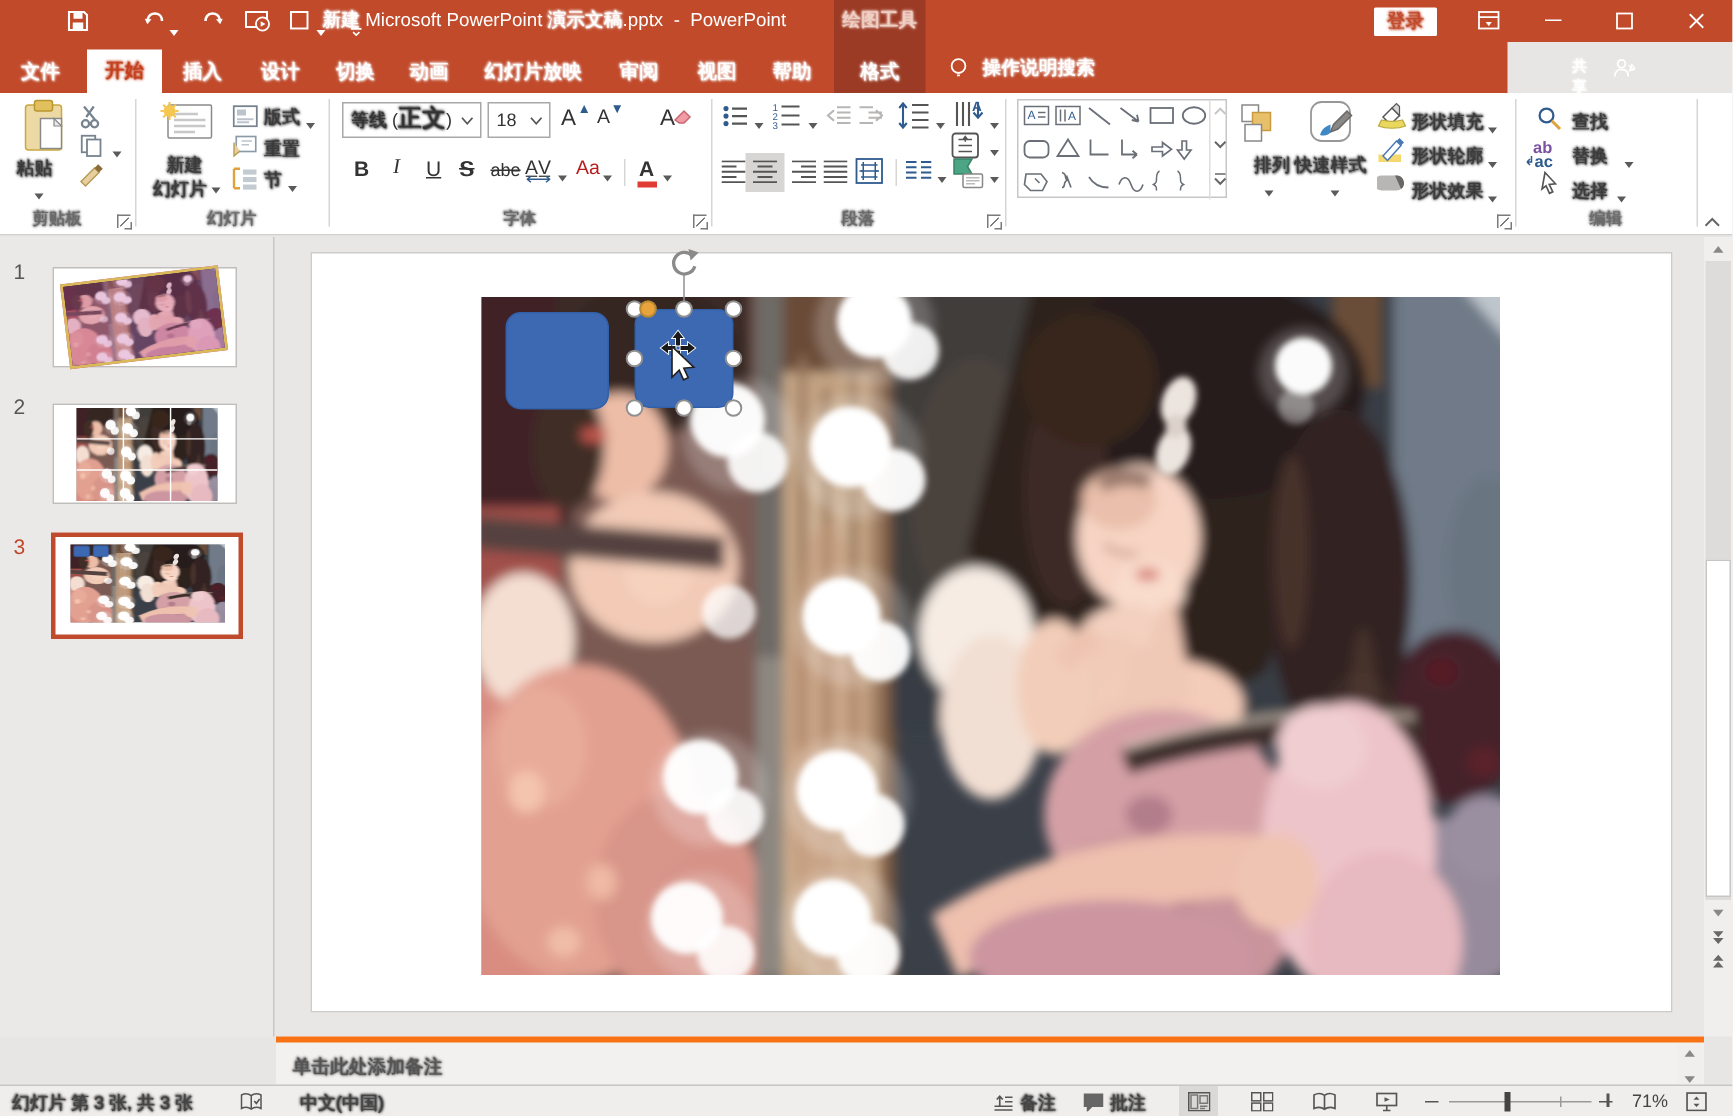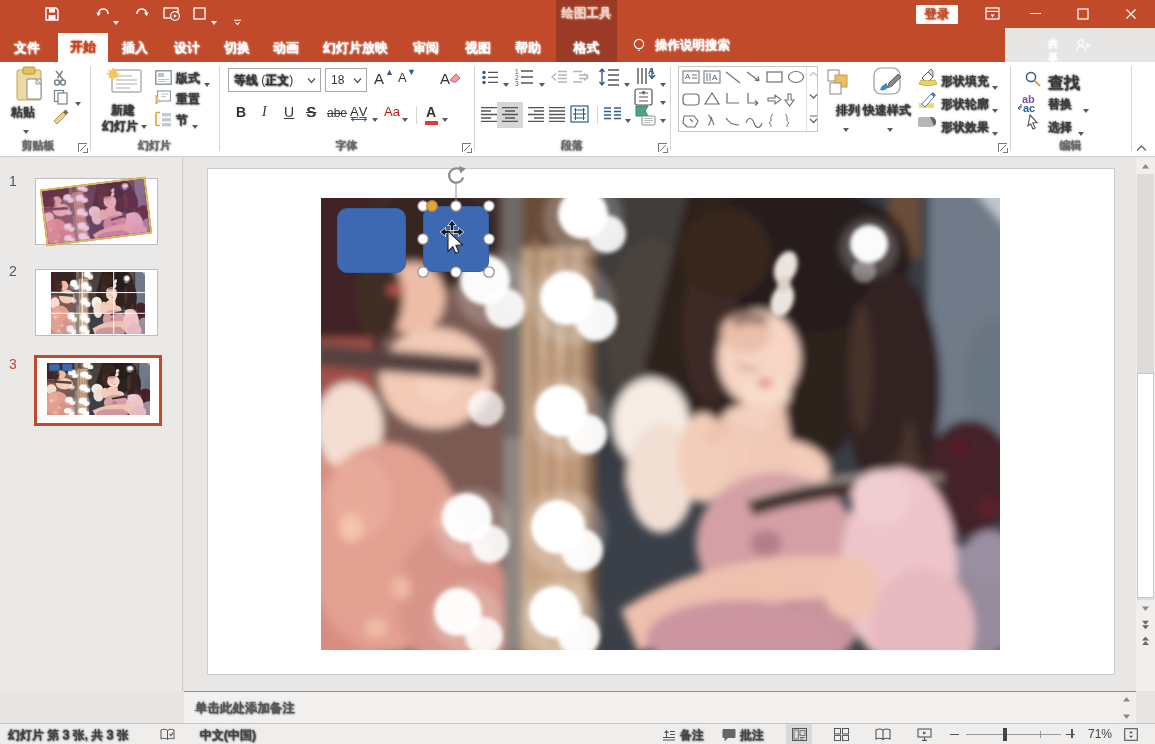--- a/index.html
+++ b/index.html
@@ -5,21 +5,21 @@
 html,body{width:1155px;height:744px;overflow:hidden}
 body{font-family:"Liberation Sans",sans-serif;position:relative;background:#E8E6E4}
 .c{text-shadow:0 0 1px currentColor,0 0 2.5px currentColor,.5px .5px 1.5px currentColor,-.5px -.5px 1.5px currentColor}
 .abs{position:absolute}
 #title{position:absolute;left:0;top:0;width:1155px;height:28px;background:#C14A2B;color:#fff}
 #tabs{position:absolute;left:0;top:28px;width:1005px;height:34px;background:#C14A2B;color:#fff}
 #ribbon{position:absolute;left:0;top:62px;width:1155px;height:95px;background:#fff;border-bottom:1px solid #d2d0ce;color:#3b3b3b}
 #work{position:absolute;left:0;top:158px;width:1155px;height:533px;background:#E9E7E5}
 #thumbs{position:absolute;left:0;top:0;width:183px;height:533px;background:#EBE9E7;border-right:1px solid #c8c6c4}
 #canvas{position:absolute;left:207px;top:10px;width:908px;height:507px;background:#fff;border:1px solid #ccc}
-#notes{position:absolute;left:184px;top:691px;width:952px;height:32px;background:#F3F1F0;border-top:1px solid #f97316;color:#555}
+#notes{position:absolute;left:184px;top:691px;width:952px;height:32px;background:#F3F1F0;border-top:4px solid #f97316;color:#555}
 #status{position:absolute;left:0;top:723px;width:1155px;height:21px;background:#F0EEEC;border-top:1px solid #c8c6c4;color:#444;font-size:12px}
 .tab{position:absolute;top:6px;font-size:13px;line-height:28px;text-align:center}
 .vsep{position:absolute;top:4px;bottom:5px;width:1px;background:#d8d6d4}
 .glabel{position:absolute;font-size:11px;color:#696969;text-align:center;bottom:3px}
 .dlaunch{position:absolute;width:9px;height:9px;border-left:1.2px solid #7a7a7a;border-top:1.2px solid #7a7a7a}.dlaunch:before{content:"";position:absolute;left:1px;top:1px;width:6px;height:6px;background:linear-gradient(135deg,transparent 44%,#7a7a7a 45%,#7a7a7a 55%,transparent 56%)}.dlaunch:after{content:"";position:absolute;right:-1px;bottom:-1px;width:4px;height:4px;border-right:1.2px solid #7a7a7a;border-bottom:1.2px solid #7a7a7a}
 .dd{display:inline-block;width:0;height:0;border-left:3px solid transparent;border-right:3px solid transparent;border-top:4px solid #5a5a5a;vertical-align:middle}
 .combo{position:absolute;border:1px solid #aaa8a6;background:#fff;font-size:12px;color:#333;line-height:20px;padding-left:5px}
 </style></head>
 <body>
 <div id="title">
@@ -42,20 +42,21 @@
       <circle cx="12" cy="10" r="4.4" fill="#C14A2B" stroke="#fff" stroke-width="1.2"></circle>
       <path d="M10.8 8.2 L14 10 L10.8 11.8Z" fill="#fff"></path>
     </svg>
 <svg class="abs" style="left:193px;top:7px" width="14" height="14" viewBox="0 0 14 14">
       <rect x="1" y="1" width="11" height="11" fill="none" stroke="#fff" stroke-width="1.3"></rect>
     </svg>
 <div class="abs" style="left:211px;top:13px"><span class="dd" style="border-top-color:#fff"></span></div>
 <div class="abs" style="left:233px;top:11px;width:8px;height:5px"><svg width="9" height="6" viewBox="0 0 9 6">
         <path d="M1 1.2h7M2.4 3.4l2.1 2 2.1-2" stroke="#fff" stroke-width="1.1" fill="none"></path>
       </svg></div>
+<div class="abs" style="left:215px;top:0;font-size:12.5px;line-height:27px;white-space:nowrap"><span class="c">新建</span> Microsoft PowerPoint <span class="c">演示文稿</span>.pptx&nbsp; - &nbsp;PowerPoint</div>
 <div class="abs" style="left:556px;top:0;width:61px;height:28px;background:#9C3B25;color:#F0D0C6;text-align:center;font-size:12.5px;line-height:27px"><span class="c">绘图工具</span></div>
 <div class="abs" style="left:916px;top:5px;width:42px;height:19px;background:#fff;color:#C14A2B;border-radius:1px;text-align:center;font-size:12.5px;line-height:19px"><span class="c">登录</span></div>
 <svg class="abs" style="left:985px;top:7px" width="15" height="14" viewBox="0 0 15 14">
       <rect x="1" y="1" width="13" height="11" fill="none" stroke="#fff" stroke-width="1.2"></rect>
       <path d="M1 4.4h13" stroke="#fff" stroke-width="1.2"></path>
       <path d="M7.5 10.5 L5.5 7.6h4z" fill="#fff"></path>
     </svg>
 <div class="abs" style="left:1030px;top:13px;width:11px;height:1.4px;background:#fff"></div>
 <svg class="abs" style="left:1077px;top:8px" width="12" height="12" viewBox="0 0 12 12">
       <rect x="1" y="1" width="10" height="10" fill="none" stroke="#fff" stroke-width="1.2"></rect>
@@ -153,21 +154,21 @@
 <div class="abs c" style="left:176px;top:29px;font-size:12px">重置</div>
 <svg class="abs" style="left:154px;top:49px" width="18" height="16" viewBox="0 0 18 16">
       <path d="M2 1.5 l4 0 M2 1.5 v13 M2 14.5 h4" stroke="#E0A23C" stroke-width="1.6" fill="none"></path>
       <rect x="8" y="2" width="9" height="3.4" fill="#c3cad1"></rect>
       <rect x="8" y="7" width="9" height="3.4" fill="#c3cad1"></rect>
       <rect x="8" y="12" width="9" height="3.4" fill="#c3cad1"></rect>
     </svg>
 <div class="abs c" style="left:176px;top:50px;font-size:12px">节</div>
 <div class="abs" style="left:192px;top:55px"><span class="dd"></span></div>
 
-<div class="combo" style="left:228px;top:6px;width:93px;height:24px;line-height:22px"><span class="c" style="font-size:12px">等线</span> (<span class="c" style="font-size:12px">正文</span>)<svg class="abs" style="right:4px;top:8px" width="9" height="7" viewBox="0 0 9 7">
+<div class="combo" style="left:228px;top:6px;width:93px;height:24px;line-height:22px"><span class="c" style="font-size:12px">等线</span> (<span class="c" style="font-size:16px">正文</span>)<svg class="abs" style="right:4px;top:8px" width="9" height="7" viewBox="0 0 9 7">
         <path d="M1 1.5 L4.5 5.5 L8 1.5" fill="none" stroke="#555" stroke-width="1.2"></path>
       </svg></div>
 <div class="combo" style="left:325px;top:6px;width:42px;height:24px;line-height:22px">18<svg class="abs" style="right:4px;top:8px" width="9" height="7" viewBox="0 0 9 7">
         <path d="M1 1.5 L4.5 5.5 L8 1.5" fill="none" stroke="#555" stroke-width="1.2"></path>
       </svg></div>
 <div class="abs" style="left:374px;top:8px;font-size:15px;color:#333">A<span style="position:absolute;left:11px;top:-3px;font-size:9px;color:#2f5b8f">▲</span></div>
 <div class="abs" style="left:398px;top:8px;font-size:13px;color:#333">A<span style="position:absolute;left:9px;top:-3px;font-size:9px;color:#2f5b8f">▼</span></div>
 <div class="abs" style="left:440px;top:8px;font-size:15px;color:#333">A<svg class="abs" style="left:8px;top:2px" width="14" height="12" viewBox="0 0 14 12">
         <path d="M2 8 L8 2 l4 4 L8 10 l-3 0z" fill="#F19CA4" stroke="#C86670"></path>
       </svg></div>
@@ -323,21 +324,21 @@
       <path d="M3 3 h10 a5 5 0 0 1 0 10 h-10 a4 4 0 0 1 0 -10z" fill="#b8b6b4"></path>
       <path d="M3 3 h10 a5 5 0 0 1 3 9 l-4-9z" fill="#6a6866"></path>
     </svg>
 <div class="abs c" style="left:941px;top:57px;font-size:12px">形状效果</div>
 <div class="abs" style="left:992px;top:62px"><span class="dd"></span></div>
 
 <svg class="abs" style="left:1024px;top:8px" width="18" height="18" viewBox="0 0 18 18">
       <circle cx="7" cy="7" r="4.6" fill="none" stroke="#2f5b8f" stroke-width="1.5"></circle>
       <path d="M10.5 10.5 L16 16" stroke="#E0A23C" stroke-width="2"></path>
     </svg>
-<div class="abs c" style="left:1048px;top:11px;font-size:16px">查找</div>
+<div class="abs c" style="left:1048px;top:11px;font-size:12px">查找</div>
 <div class="abs" style="left:1022px;top:31px;font-size:11px;font-weight:bold;color:#7A52A0">ab<span style="position:absolute;left:1px;top:9px;color:#2f5b8f">ac</span><svg class="abs" style="left:-5px;top:11px" width="6" height="8" viewBox="0 0 6 8">
         <path d="M4 0 v4 h-3 m0 0 l2-2 m-2 2 l2 2" stroke="#2f5b8f" fill="none"></path>
       </svg></div>
 <div class="abs c" style="left:1048px;top:34px;font-size:12px">替换</div>
 <div class="abs" style="left:1083px;top:39px"><span class="dd"></span></div>
 <svg class="abs" style="left:1026px;top:52px" width="15" height="18" viewBox="0 0 15 18">
       <path d="M4 1 L11 8.5 l-4.2 0.4 2.4 5 -2.2 1 -2.3-5 L2 12z" fill="#fff" stroke="#555" stroke-width="1.1"></path>
     </svg>
 <div class="abs c" style="left:1048px;top:57px;font-size:12px">选择</div>
 <div class="abs" style="left:1078px;top:62px"><span class="dd"></span></div>

